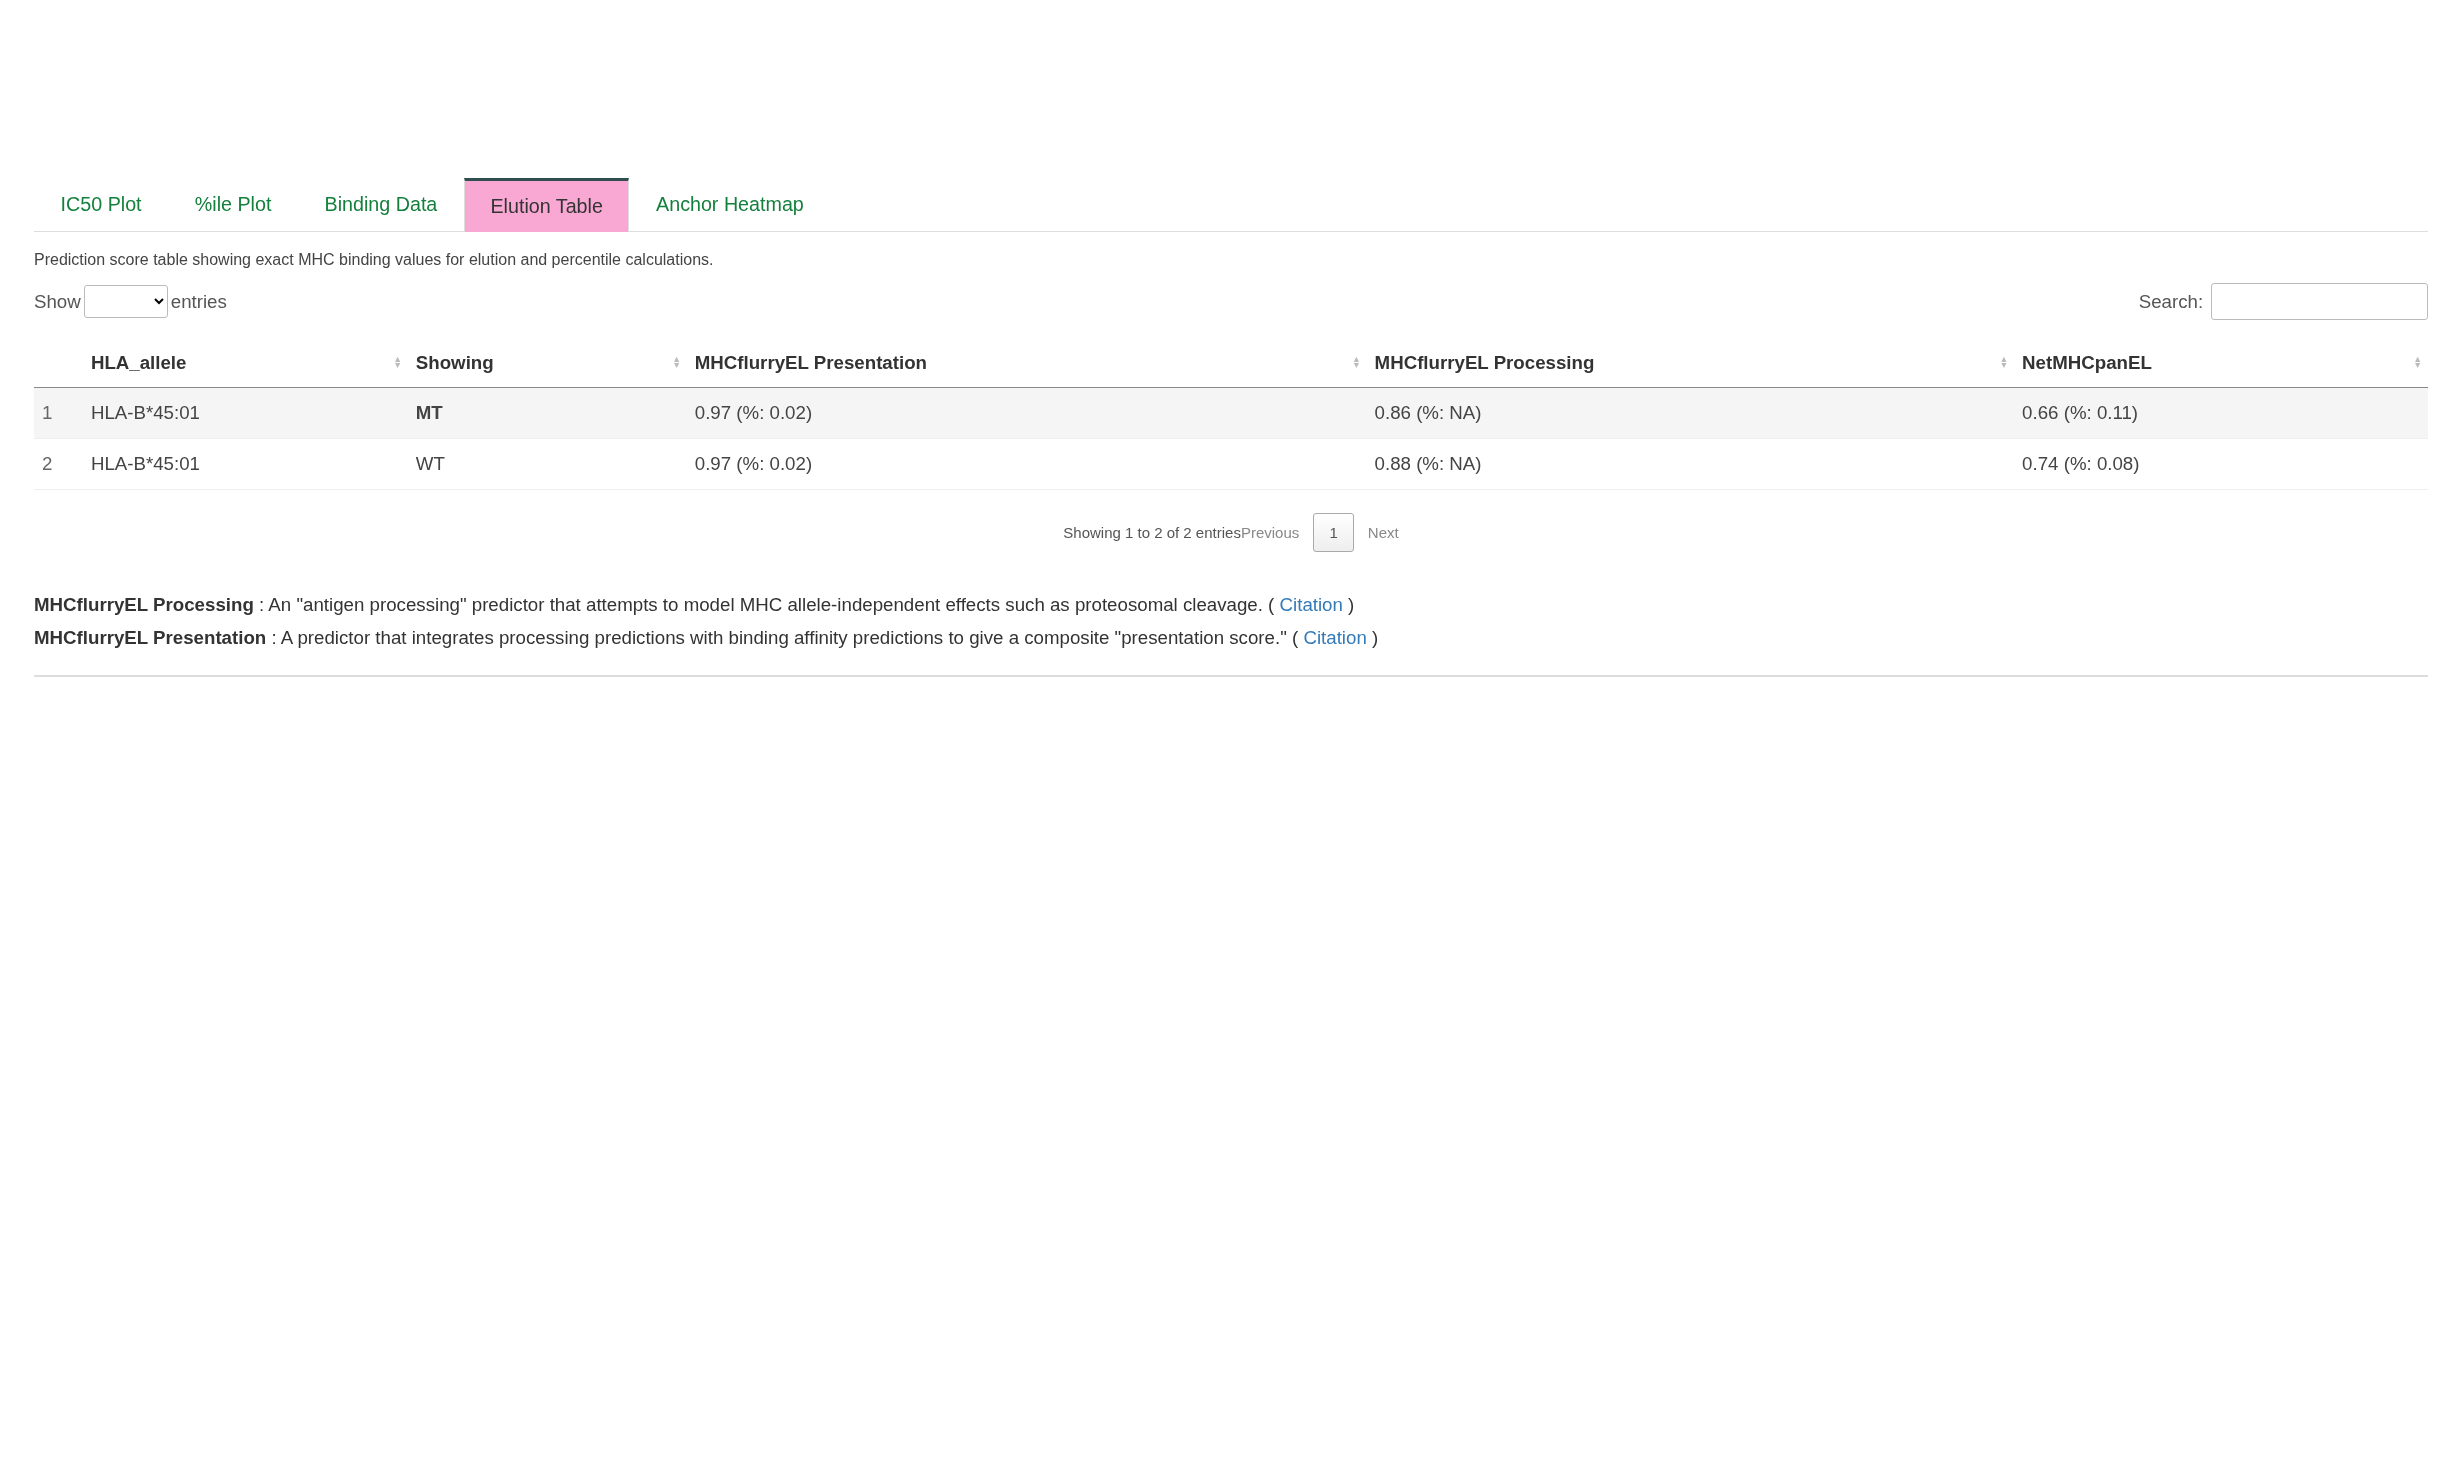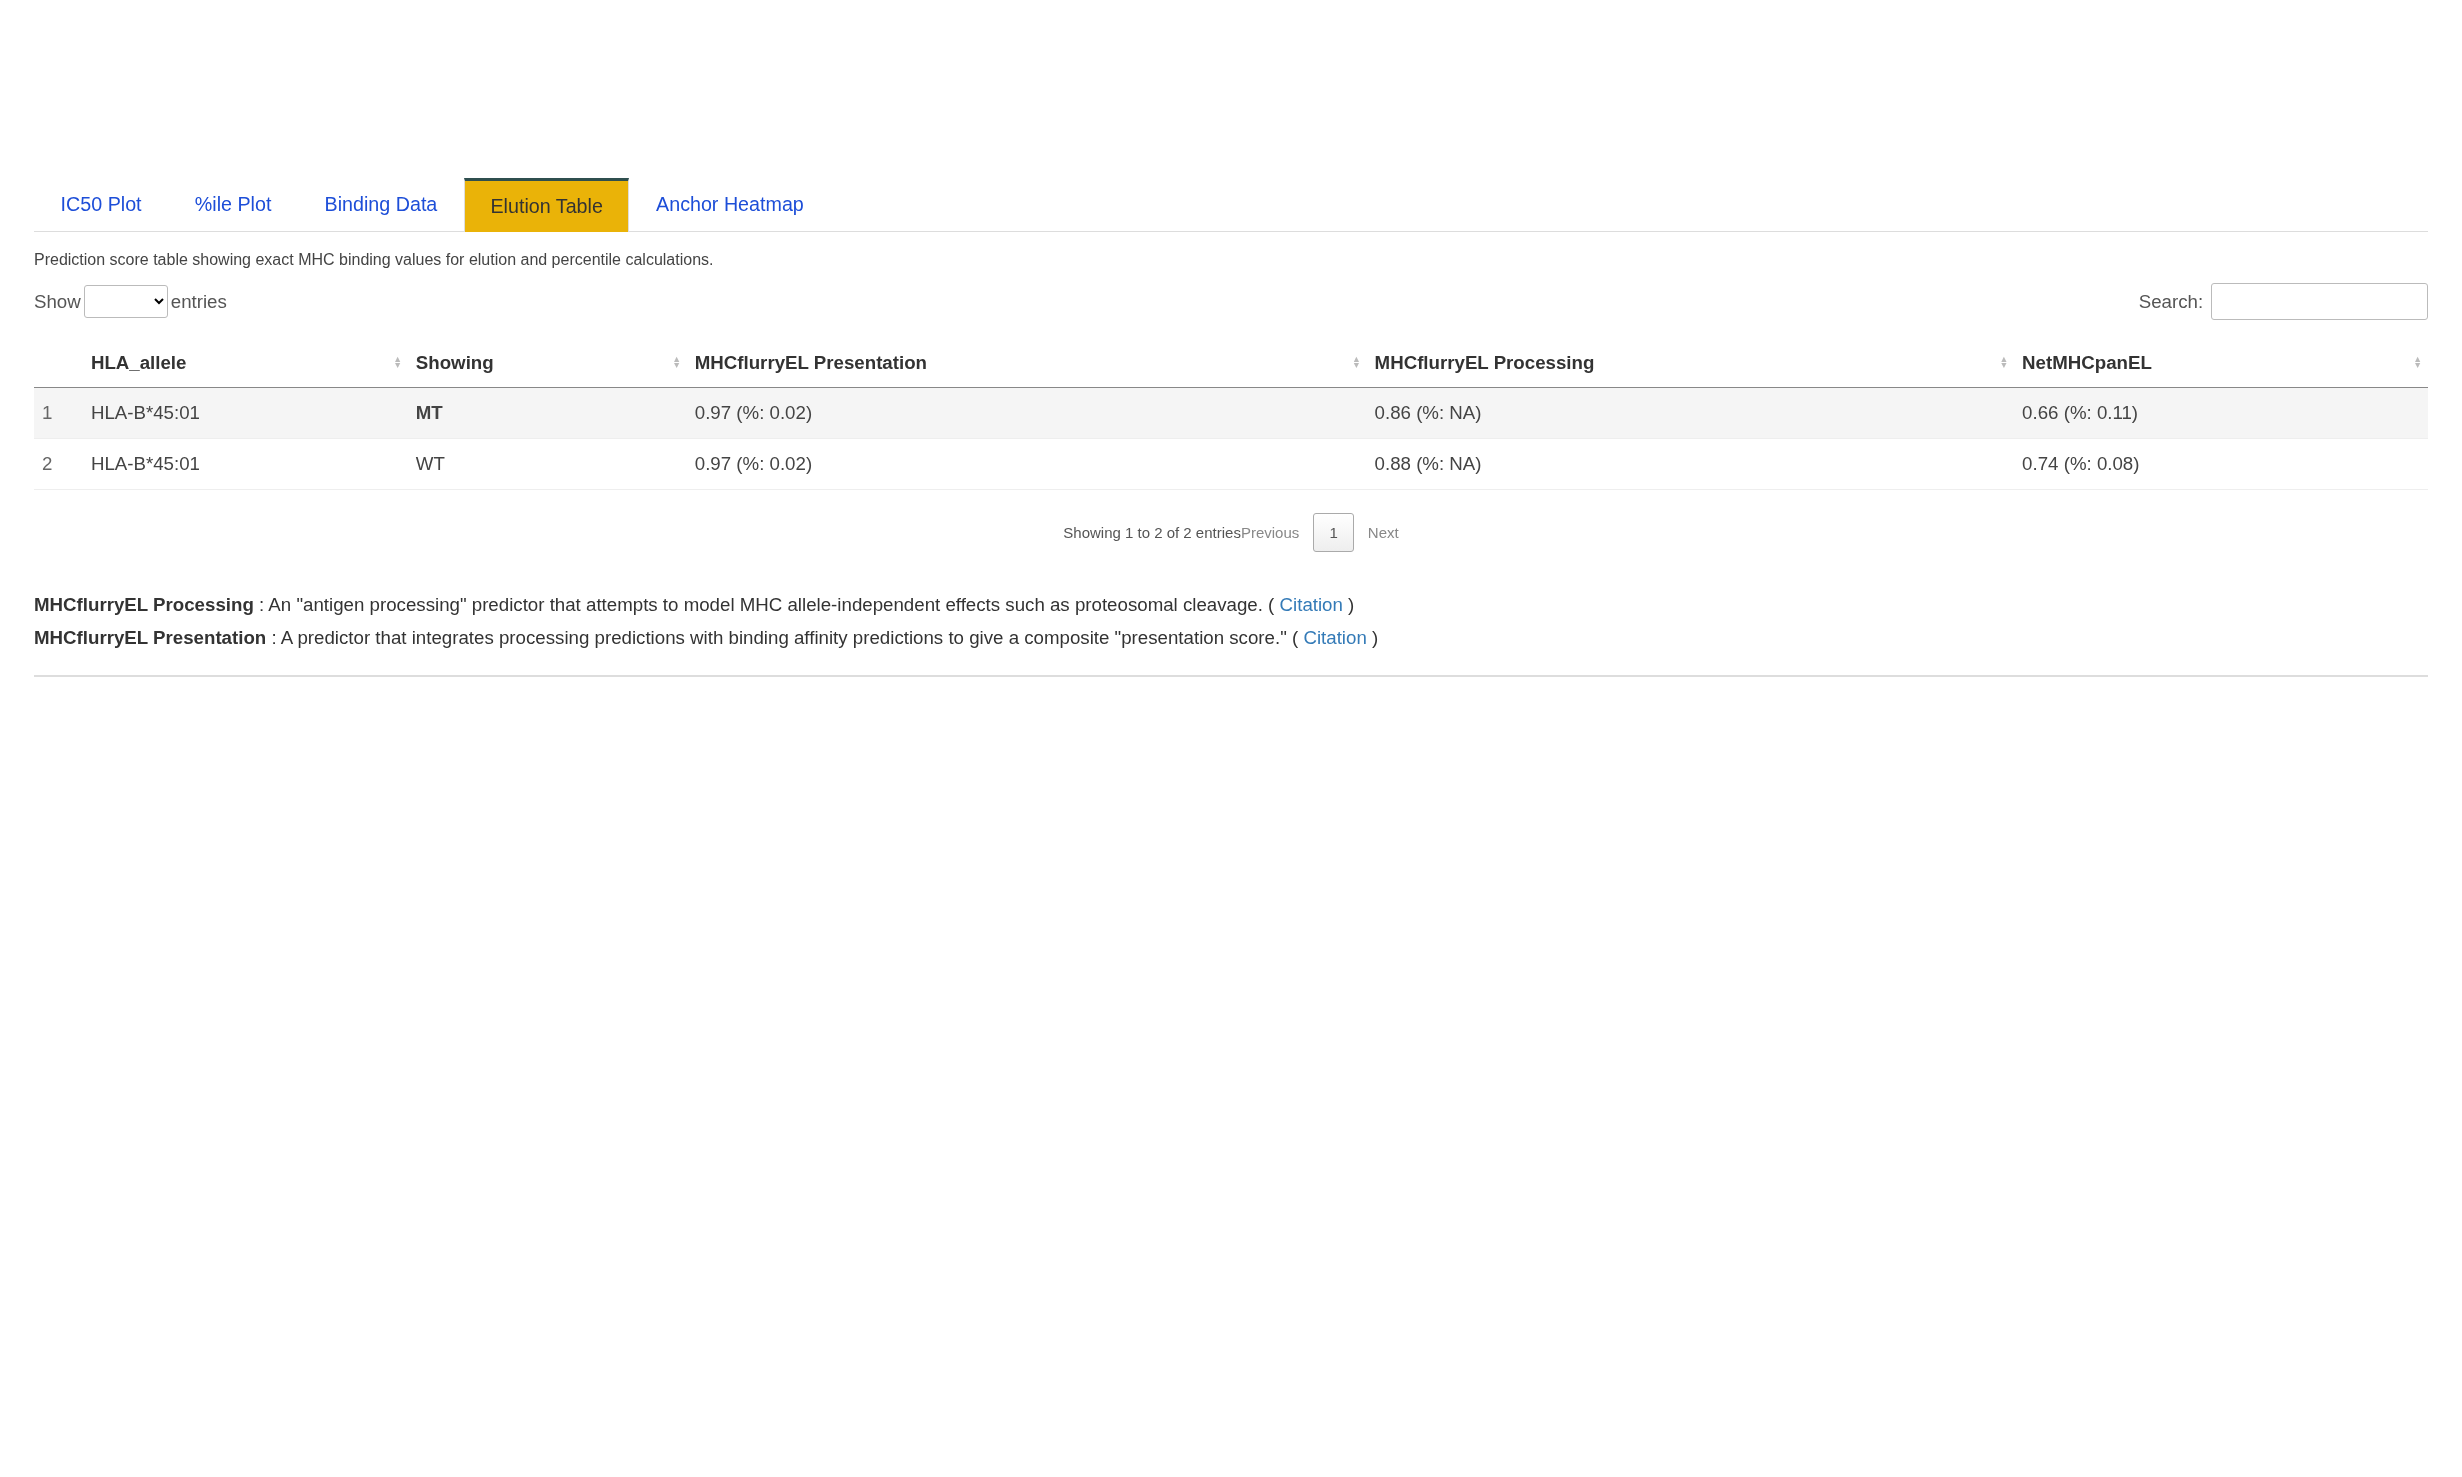--- a/index.html
+++ b/index.html
@@ -11,32 +11,32 @@
     padding: 177px 34px 39px 34px;
   }
   .tabs {
     display: flex;
     border-bottom: 1px solid #ddd;
     margin-bottom: 19.7px;
   }
   .tab {
     padding: 13.8px 25.6px;
     cursor: pointer;
-    color: #1d4ed8;
+    color: #15803d;
     border: 1px solid transparent;
     border-bottom: none;
     position: relative;
     top: 1px;
     background: transparent;
   }
   .tab.active {
     color: #333;
     border-color: #ddd;
     border-top: 3px solid #2f4f4f;
-    background: #eab308;
+    background: #f9a8d4;
   }
   .description {
     font-size: 16px;
     color: #444;
     margin: 17.7px 0 13.8px 0;
   }
   .table-controls {
     display: flex;
     justify-content: space-between;
     align-items: center;

